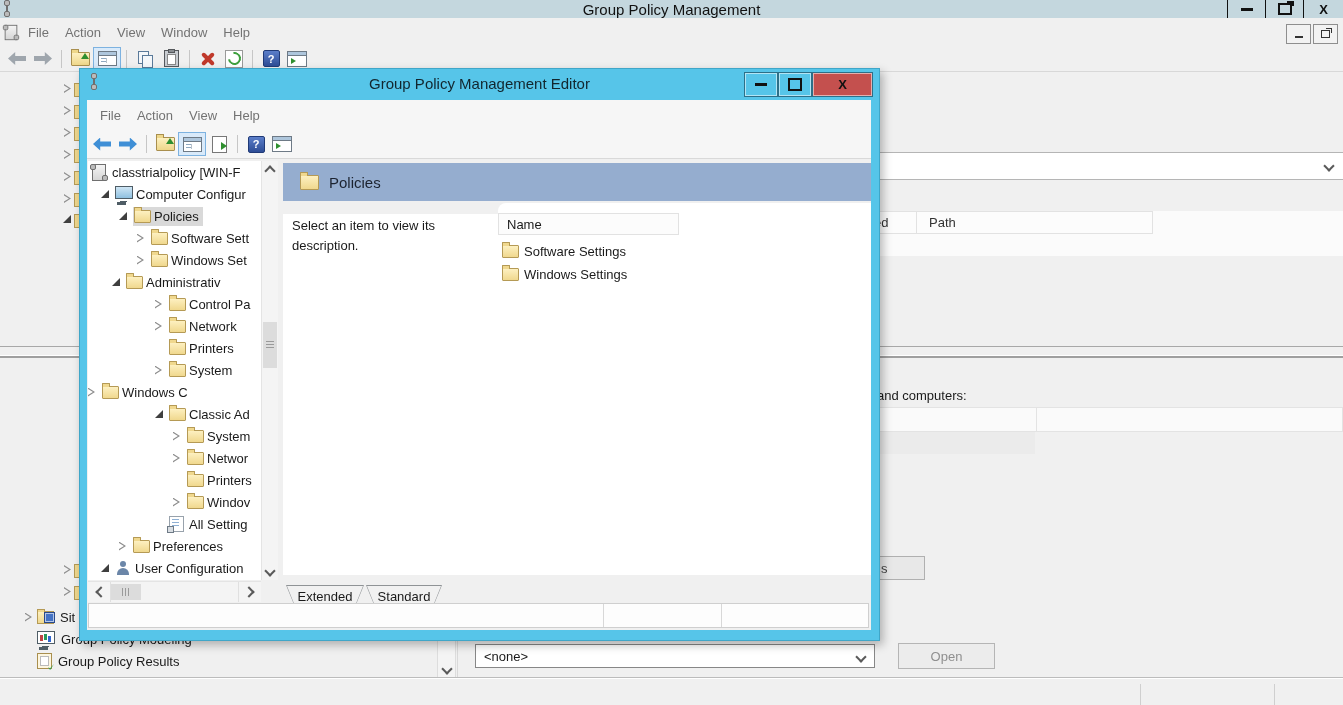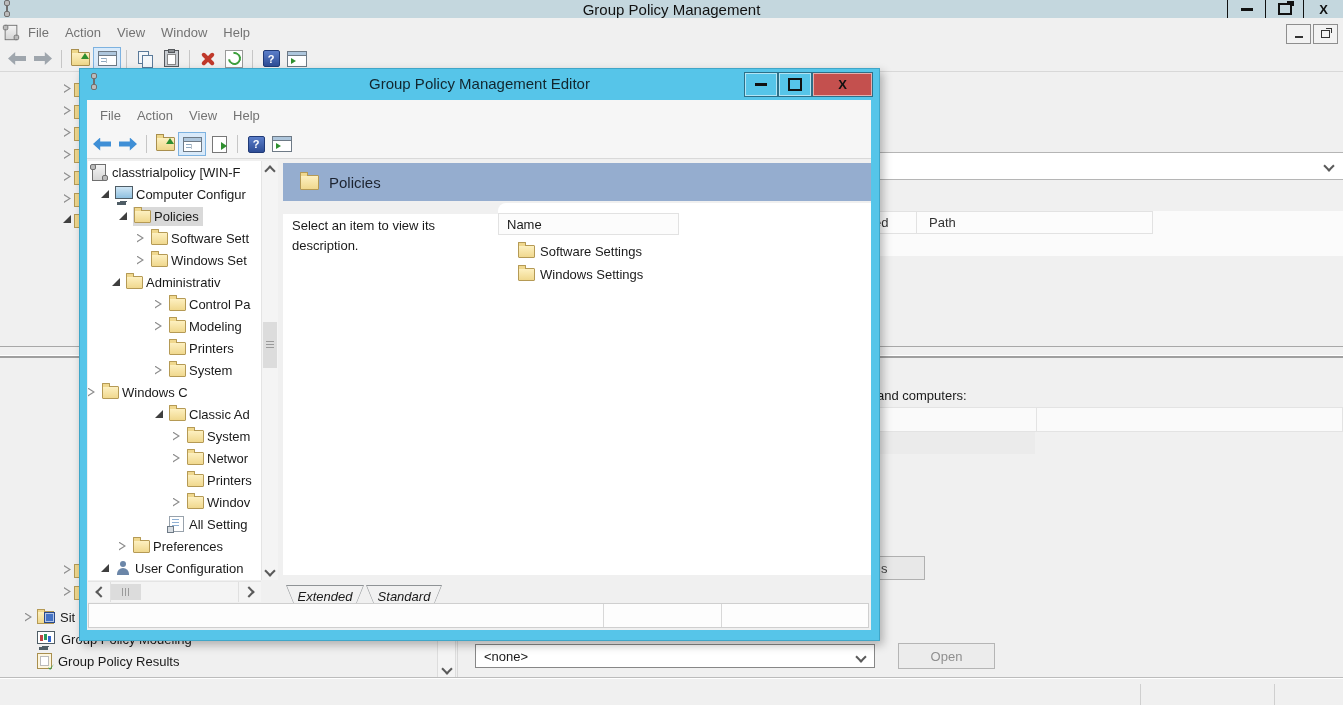--- a/index.html
+++ b/index.html
@@ -109,24 +109,24 @@
   .gripH{width:8px;height:8px;background:repeating-linear-gradient(to bottom,#9a9a9a 0 1px,transparent 1px 3px);}
   .gripV{width:8px;height:8px;background:repeating-linear-gradient(to right,#9a9a9a 0 1px,transparent 1px 3px);}
   
   #ed-right{left:196px;top:63px;width:588px;height:412px;background:#fff;}
   #ed-right-header{left:0;top:0;right:0;height:38px;background:#95adcf;display:flex;align-items:center;padding-left:17px;box-sizing:border-box;}
   #ed-right-header .tlabel{font-size:15px;margin-left:10px;color:#1c2330;}
   #gray-strip{left:0;top:38px;right:0;height:13px;background:#f0f0f0;}
   #tab-curve{left:215px;top:40px;right:0;height:11px;background:#fff;border-top-left-radius:8px;}
   #desc{left:9px;top:53px;width:178px;line-height:20px;}
   #name-col{left:215px;top:50px;width:181px;height:22px;background:#fcfcfc;border:1px solid #e2e2e2;display:flex;align-items:center;padding-left:8px;box-sizing:border-box;}
-  .plist-row{position:absolute;left:219px;height:23px;display:flex;align-items:center;margin-left:16px;}
+  .plist-row{position:absolute;left:219px;height:23px;display:flex;align-items:center;}
   .boxed-label{border:1px solid #a6a6a6;background:#f9f9f9;color:#757575;padding:1px 6px;margin-left:-2px;}
   
-  #ed-tabs{left:196px;top:484px;width:588px;height:27px;background:#f0f0f0;font-style:italic;}
+  #ed-tabs{left:196px;top:484px;width:588px;height:27px;background:#f0f0f0;}
   .tab{position:absolute;top:1px;height:22px;}
   .tab .bg{position:absolute;inset:0;background:#8f9396;clip-path:polygon(0 0,100% 0,calc(100% - 9px) 100%,9px 100%);}
   .tab .fg{position:absolute;inset:1px;background:#f1f1f1;clip-path:polygon(0 0,100% 0,calc(100% - 8px) 100%,8px 100%);display:flex;align-items:center;justify-content:center;}
   #ed-status{left:1px;top:503px;width:781px;height:25px;background:#fdfdfd;border:1px solid #cfcfcf;box-sizing:border-box;}
   .st-div{position:absolute;top:0;bottom:0;width:1px;background:#d8d8d8;}
 </style>
 </head>
 <body>
 
 <div class="abs" id="main-titlebar">
@@ -384,21 +384,21 @@
           </span>
           <span class="tlabel">Control Pa</span>
       </div>
       <div class="trow" style="padding-left:67px">
         <span class="exp">
             <span class="xc"></span>
           </span>
         <span class="ticon">
             <span class="fi"></span>
           </span>
-          <span class="tlabel">Modeling</span>
+          <span class="tlabel">Network</span>
       </div>
       <div class="trow" style="padding-left:67px">
         <span class="exp"></span>
         <span class="ticon">
             <span class="fi"></span>
           </span>
           <span class="tlabel">Printers</span>
       </div>
       <div class="trow" style="padding-left:67px">
         <span class="exp">

